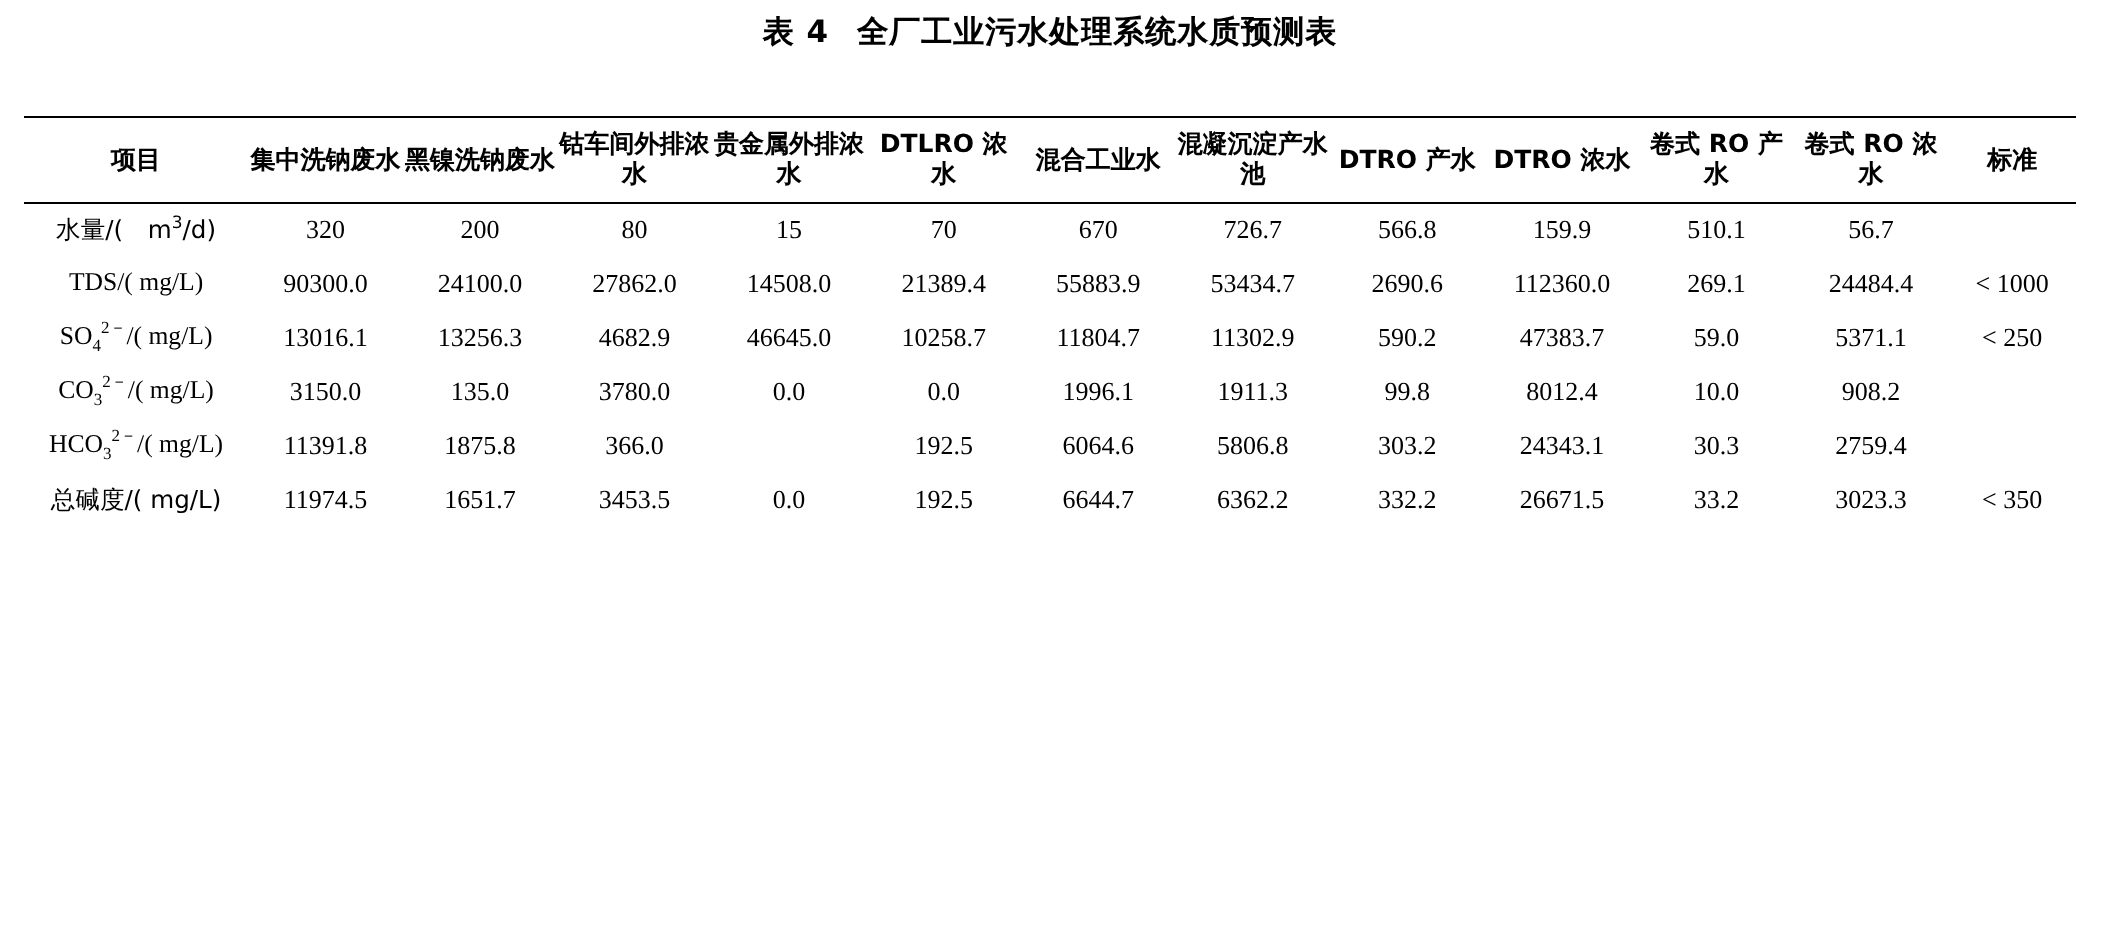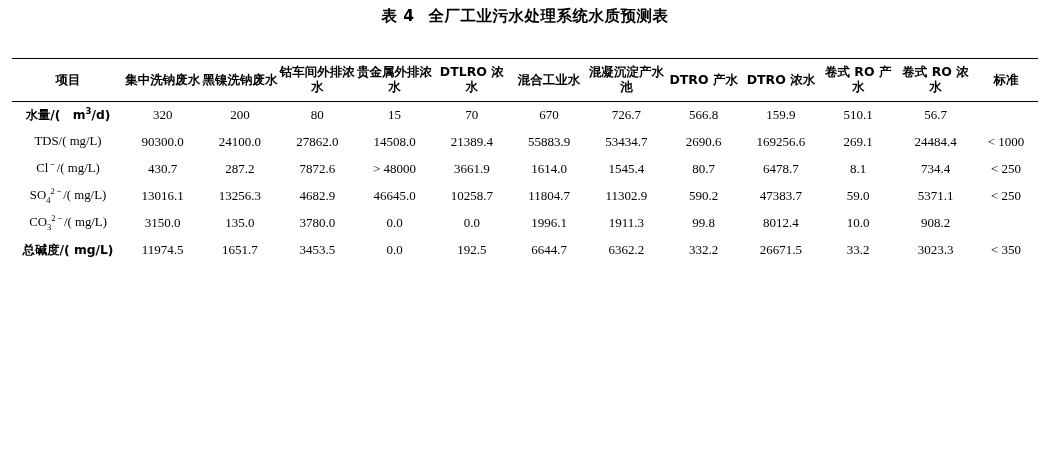--- a/index.html
+++ b/index.html
@@ -64,21 +64,21 @@
     height: 27px;
     font-family: "Liberation Serif", "DejaVu Serif", serif;
     font-size: 13px;
   }
   tbody td.rowlabel {
     font-size: 12.8px;
     white-space: nowrap;
   }
   tbody td.rowlabel.bold {
     font-family: "DejaVu Sans", "Liberation Sans", sans-serif;
-    font-weight: bold;
+    font-weight: normal;
     font-size: 12.3px;
   }
   .col-item   { width: 11.6%; }
   .col-d      { width: 8.0%; }
   .col-std    { width: 6.6%; }
   sup, sub {
     font-size: 8.5px;
     line-height: 0;
   }
 </style>
@@ -143,39 +143,24 @@
         <tr>
           <td class="rowlabel">TDS/( mg/L)</td>
           <td>90300.0</td>
           <td>24100.0</td>
           <td>27862.0</td>
           <td>14508.0</td>
           <td>21389.4</td>
           <td>55883.9</td>
           <td>53434.7</td>
           <td>2690.6</td>
-          <td>169256.6</td>
+          <td>112360.0</td>
           <td>269.1</td>
           <td>24484.4</td>
           <td>&lt; 1000</td>
-        </tr>
-        <tr>
-          <td class="rowlabel">Cl<sup>－</sup>/( mg/L)</td>
-          <td>430.7</td>
-          <td>287.2</td>
-          <td>7872.6</td>
-          <td>&gt; 48000</td>
-          <td>3661.9</td>
-          <td>1614.0</td>
-          <td>1545.4</td>
-          <td>80.7</td>
-          <td>6478.7</td>
-          <td>8.1</td>
-          <td>734.4</td>
-          <td>&lt; 250</td>
         </tr>
         <tr>
           <td class="rowlabel">SO<sub>4</sub><sup>2－</sup>/( mg/L)</td>
           <td>13016.1</td>
           <td>13256.3</td>
           <td>4682.9</td>
           <td>46645.0</td>
           <td>10258.7</td>
           <td>11804.7</td>
           <td>11302.9</td>
@@ -194,20 +179,35 @@
           <td>0.0</td>
           <td>1996.1</td>
           <td>1911.3</td>
           <td>99.8</td>
           <td>8012.4</td>
           <td>10.0</td>
           <td>908.2</td>
           <td></td>
         </tr>
         <tr>
+          <td class="rowlabel">HCO<sub>3</sub><sup>2－</sup>/( mg/L)</td>
+          <td>11391.8</td>
+          <td>1875.8</td>
+          <td>366.0</td>
+          <td></td>
+          <td>192.5</td>
+          <td>6064.6</td>
+          <td>5806.8</td>
+          <td>303.2</td>
+          <td>24343.1</td>
+          <td>30.3</td>
+          <td>2759.4</td>
+          <td></td>
+        </tr>
+        <tr>
           <td class="rowlabel bold">总碱度/( mg/L)</td>
           <td>11974.5</td>
           <td>1651.7</td>
           <td>3453.5</td>
           <td>0.0</td>
           <td>192.5</td>
           <td>6644.7</td>
           <td>6362.2</td>
           <td>332.2</td>
           <td>26671.5</td>

